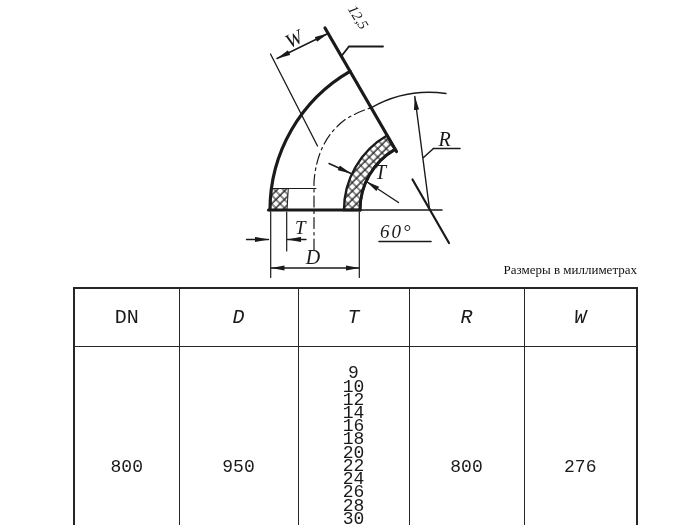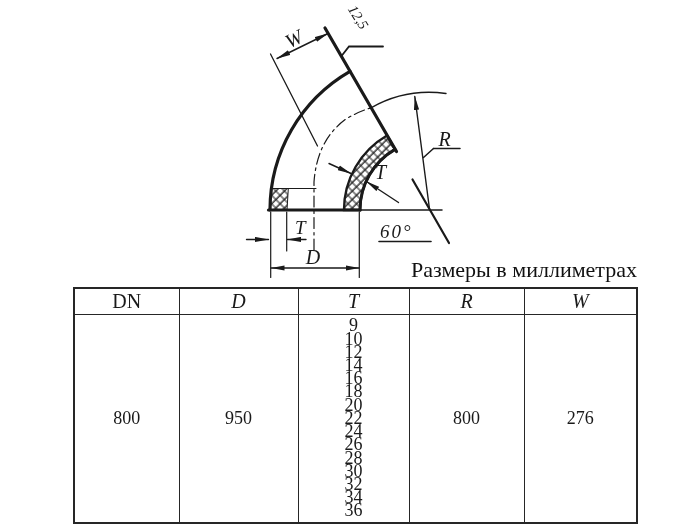--- a/index.html
+++ b/index.html
@@ -8,31 +8,31 @@
     background:#ffffff; overflow:hidden;
     font-family:"Liberation Serif", serif; color:#1a1a1a;
   }
   svg text {
     font-family:"Liberation Serif", serif;
     font-style:italic;
     fill:#1a1a1a;
   }
   .caption {
     position:absolute; left:300px; top:260px; width:337px;
-    text-align:right; font-size:22px; line-height:20px; color:#111;
+    text-align:right; font-size:13px; line-height:20px; color:#111;
   }
   table.dim-table {
     position:absolute; left:73px; top:287px;
     border-collapse:collapse; table-layout:fixed;
     width:563px; color:#1a1a1a;
   }
   table.dim-table th, table.dim-table td {
     border:1.6px solid #262626;
     text-align:center; vertical-align:middle;
-    padding:0; font-weight:normal;
+    padding:16px; font-weight:normal;font-family:Liberation Mono, monospace;
   }
   table.dim-table { border:2.4px solid #262626; }
   tr.hdr th { height:25px; font-size:20px; }
   th.it { font-style:italic; }
   tr.body td { height:207px; font-size:18px; }
   td.tvals {
     font-size:13.5px; line-height:13.2px;
     white-space:pre-line;
   }
 </style>

